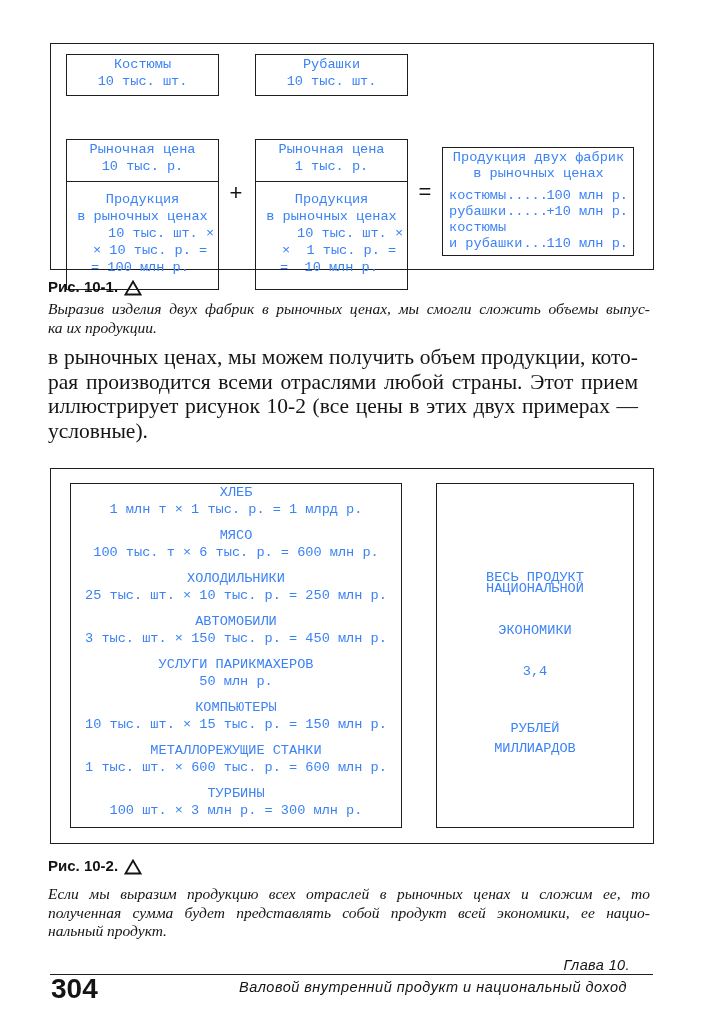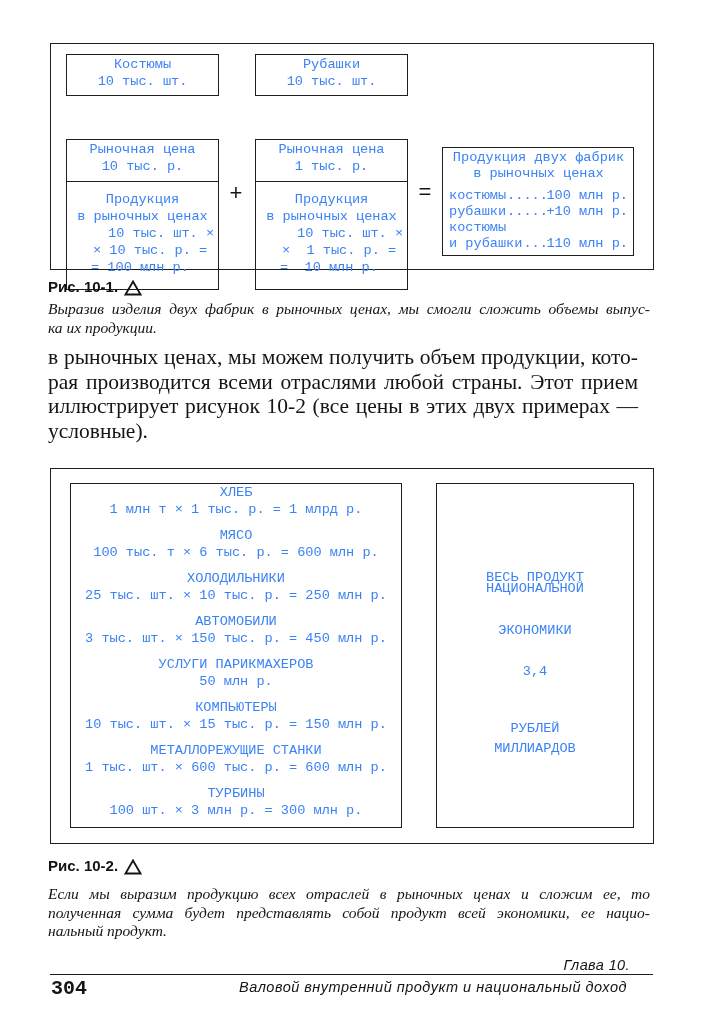--- a/index.html
+++ b/index.html
@@ -43,21 +43,21 @@
 
   
   .f2-left { left: 70px; top: 483px; width: 332px; height: 345px; }
   .f2-item { height: 43px; }
   .f2-right { left: 436px; top: 483px; width: 198px; height: 345px; }
   .f2-r-line { position: absolute; left: 0; width: 100%; text-align: center; font-size: 13.6px; line-height: 16px; }
 
   
   .footer-chapter { right: 76px; top: 956px; font-family: "Liberation Sans", sans-serif; font-style: italic; font-size: 14.5px; line-height: 18px; letter-spacing: 0.4px; }
   .footer-rule { left: 50px; top: 974px; width: 603px; height: 0; border-top: 1.5px solid #1e1e1e; }
-  .footer-page { left: 51px; top: 977px; font-family: Liberation Mono, monospace; font-weight: bold; font-size: 20px; line-height: 24px; }
+  .footer-page { left: 51px; top: 977px; font-family: Liberation Sans, sans-serif; font-weight: bold; font-size: 28px; line-height: 24px; }
   .footer-title { right: 79px; top: 978px; font-family: "Liberation Sans", sans-serif; font-style: italic; font-size: 14.5px; line-height: 18px; letter-spacing: 0.5px; }
 </style>
 </head>
 <body>
 
 <div class="frame" style="left:50px; top:43px; width:604px; height:227px;"></div>
 
 <div class="box col-a qty-box fig-text center">
   <span class="line">Костюмы</span>
   <span class="line">10 тыс. шт.</span>

